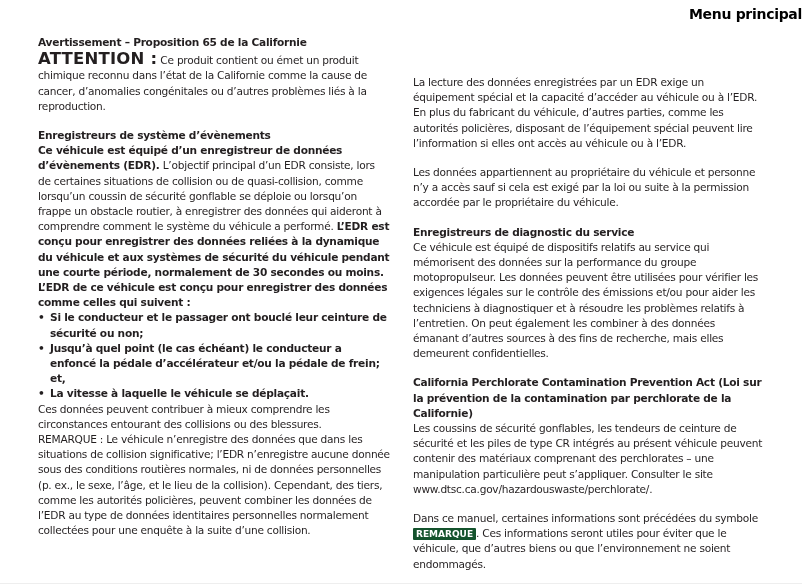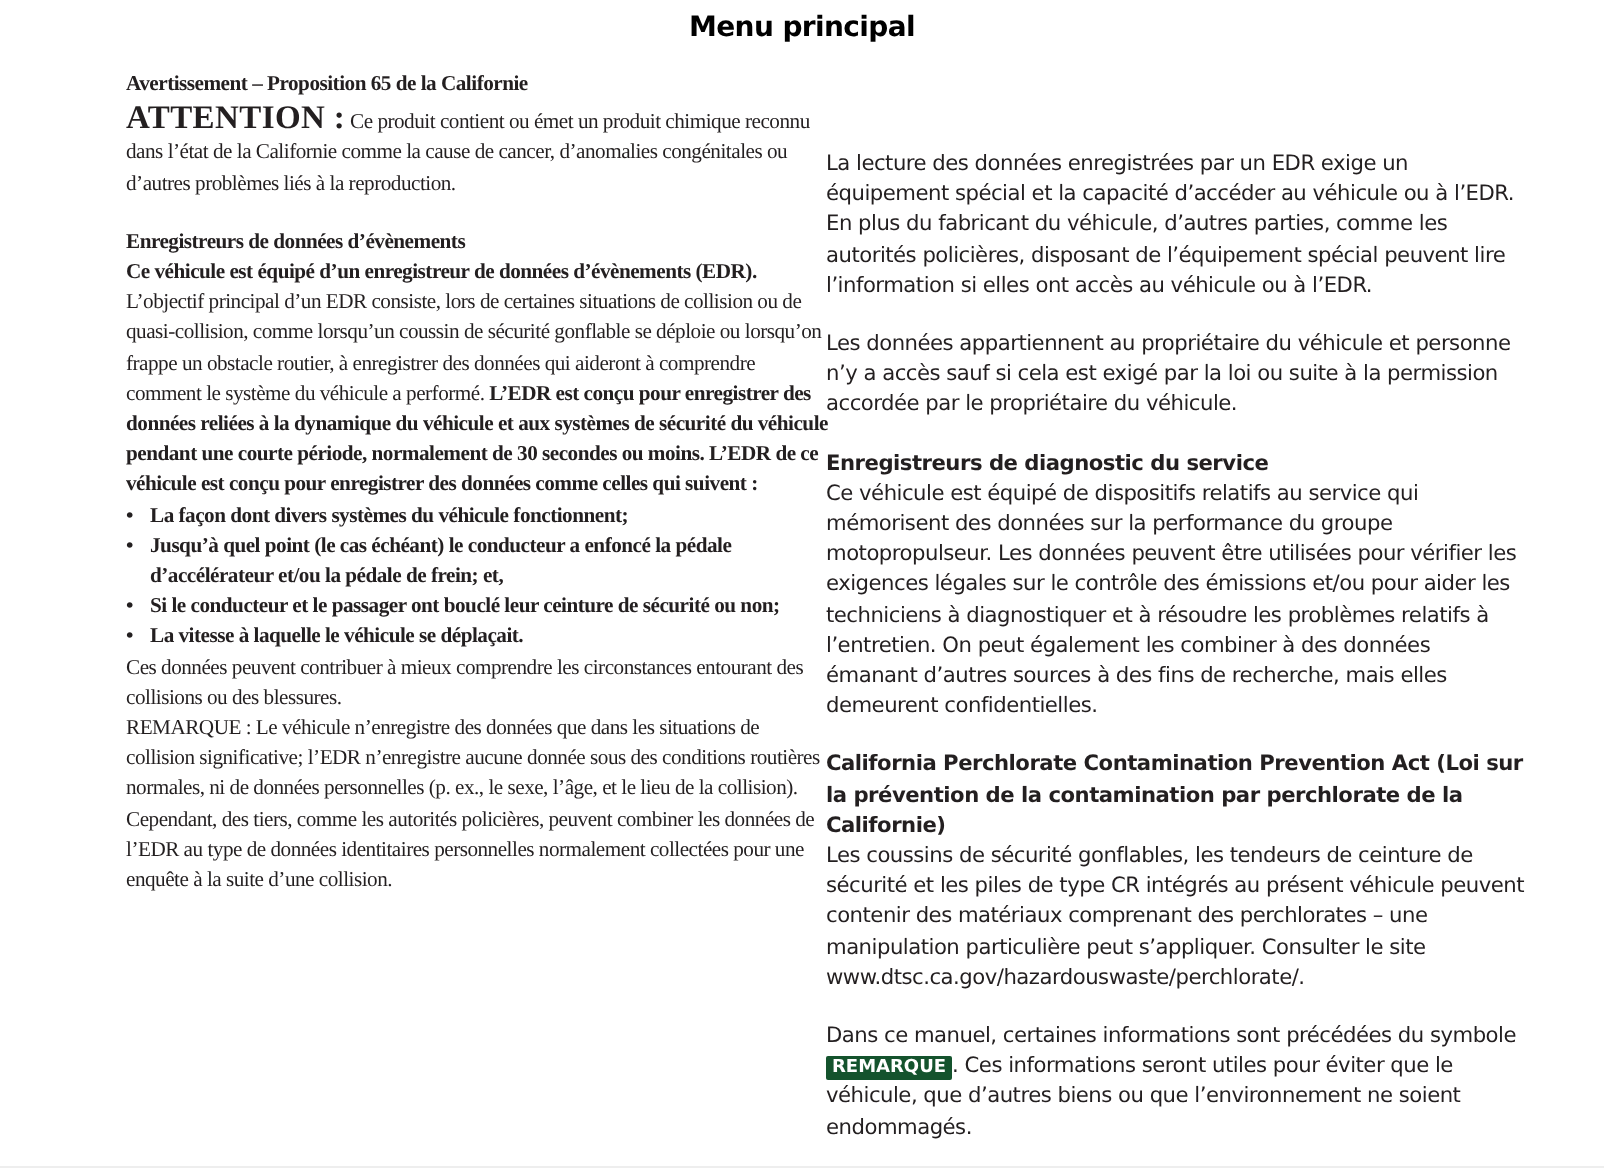--- a/index.html
+++ b/index.html
@@ -1,26 +1,26 @@
 <!DOCTYPE html>
 <html><head>
 <meta charset="utf-8">
 <style>
   html, body { margin: 0; padding: 0; background: #ffffff; }
   body {
     width: 802px; height: 585px; overflow: hidden; position: relative;
     font-family: "DejaVu Sans", sans-serif; color: #231f20;
   }
   .page-title {
-    position: absolute; top: 6px; left: 0; width: 802px; text-align: center;
+    position: absolute; top: 6px; left: 0; width: 802px; text-align: right;
     font-family: "DejaVu Sans", sans-serif; font-weight: bold; font-size: 14px;
     color: #000; letter-spacing: -0.3px;
   }
   .col { position: absolute; top: 35px; font-size: 10.6px; line-height: 15.2px; letter-spacing: -0.25px; }
-  .col-left { left: 63px; width: 352px; font-family: Liberation Serif, serif; }
+  .col-left { left: 38px; width: 352px; }
   .col-right { left: 413px; width: 350px; margin-top: 40px; }
   .h { font-weight: bold; }
   p { margin: 0; }
   .gap { height: 14px; }
   .attn-word { font-weight: bold; font-size: 16.5px; letter-spacing: 0.2px; text-align: center; }
   .bold { font-weight: bold; }
   ul.bullets { list-style: none; margin: 0; padding: 0; font-weight: bold; }
   ul.bullets li { position: relative; padding-left: 12px; }
   ul.bullets li::before { content: "•"; position: absolute; left: 0; }
   .italic { }
@@ -33,26 +33,25 @@
 </style>
 </head>
 <body>
 
 <div class="page-title">Menu principal</div>
 
 <div class="col col-left">
   <p class="h">Avertissement – Proposition 65 de la Californie</p>
   <p style="margin-top:1px;"><span class="attn-word">ATTENTION :</span><span> Ce produit contient ou émet un produit chimique reconnu dans l’état de la Californie comme la cause de cancer, d’anomalies congénitales ou d’autres problèmes liés à la reproduction.</span></p>
   <div class="gap"></div>
-  <p class="h">Enregistreurs de données d’évènements</p>
+  <p class="h">Enregistreurs de système d’évènements</p>
   <p><span class="bold">Ce véhicule est équipé d’un enregistreur de données d’évènements (EDR).</span><span> L’objectif principal d’un EDR consiste, lors de certaines situations de collision ou de quasi-collision, comme lorsqu’un coussin de sécurité gonflable se déploie ou lorsqu’on frappe un obstacle routier, à enregistrer des données qui aideront à comprendre comment le système du véhicule a performé. </span><span class="bold">L’EDR est conçu pour enregistrer des données reliées à la dynamique du véhicule et aux systèmes de sécurité du véhicule pendant une courte période, normalement de 30 secondes ou moins. L’EDR de ce véhicule est conçu pour enregistrer des données comme celles qui suivent :</span></p>
   <ul class="bullets">
-    <li>La façon dont divers systèmes du véhicule fonctionnent;</li>
+    <li>Si le conducteur et le passager ont bouclé leur ceinture de sécurité ou non;</li>
     <li>Jusqu’à quel point (le cas échéant) le conducteur a enfoncé la pédale d’accélérateur et/ou la pédale de frein; et,</li>
-    <li>Si le conducteur et le passager ont bouclé leur ceinture de sécurité ou non;</li>
     <li>La vitesse à laquelle le véhicule se déplaçait.</li>
   </ul>
   <p>Ces données peuvent contribuer à mieux comprendre les circonstances entourant des collisions ou des blessures.</p>
   <p>REMARQUE : Le véhicule n’enregistre des données que dans les situations de collision significative; l’EDR n’enregistre aucune donnée sous des conditions routières normales, ni de données personnelles (p. ex., le sexe, l’âge, et le lieu de la collision). Cependant, des tiers, comme les autorités policières, peuvent combiner les données de l’EDR au type de données identitaires personnelles normalement collectées pour une enquête à la suite d’une collision.</p>
 </div>
 
 <div class="col col-right">
   <p>La lecture des données enregistrées par un EDR exige un équipement spécial et la capacité d’accéder au véhicule ou à l’EDR. En plus du fabricant du véhicule, d’autres parties, comme les autorités policières, disposant de l’équipement spécial peuvent lire l’information si elles ont accès au véhicule ou à l’EDR.</p>
   <div class="gap"></div>
   <p>Les données appartiennent au propriétaire du véhicule et personne n’y a accès sauf si cela est exigé par la loi ou suite à la permission accordée par le propriétaire du véhicule.</p>

